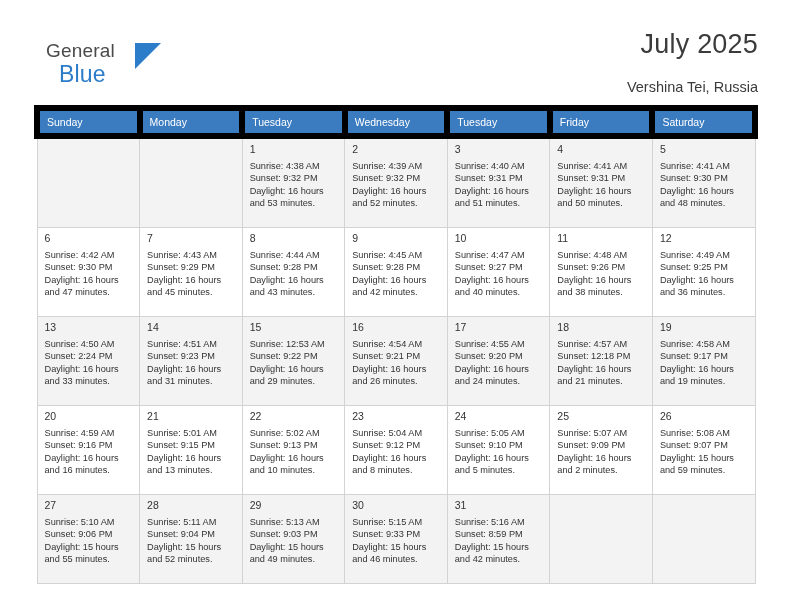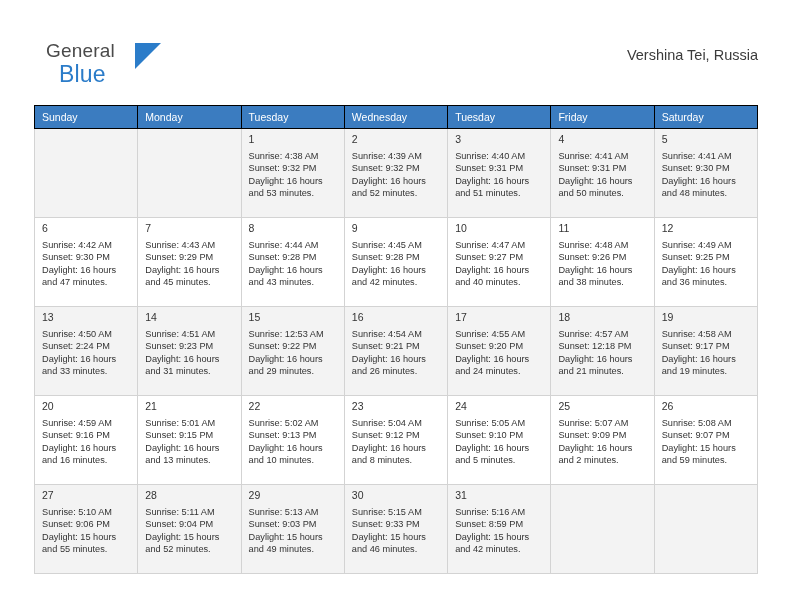--- a/index.html
+++ b/index.html
@@ -92,21 +92,21 @@
     table-layout: fixed;
   }
   .calendar th {
     background: #3b7cc0;
     color: #ffffff;
     font-size: 10.5px;
     font-weight: normal;
     text-align: left;
     padding: 5px 0 5px 7px;
     height: 9px;
-    border: 1px solid #000000;
+    border: 6px solid #000000;
   }
   .calendar td {
     vertical-align: top;
     border: 1px solid #d3d3d3;
     padding: 0;
     height: 88px;
     width: 103.4px;
   }
   .calendar tr.shaded td {
     background: #f3f3f3;
@@ -144,20 +144,21 @@
       <span class="logo-general">General</span>
       <span class="logo-blue">Blue</span>
       <span class="logo-flag">
         <svg width="30" height="30" viewBox="0 0 30 30">
           <polygon points="2,2 28,2 2,28" fill="#2b7cc9"></polygon>
         </svg>
       </span>
     </div>
 
     <div class="title-block">
+      <div class="month-title">July 2025</div>
       <div class="location-title">Vershina Tei, Russia</div>
     </div>
 
   </div>
 
   <table class="calendar">
     <thead>
       <tr>
         <th>Sunday</th>
         <th>Monday</th>

